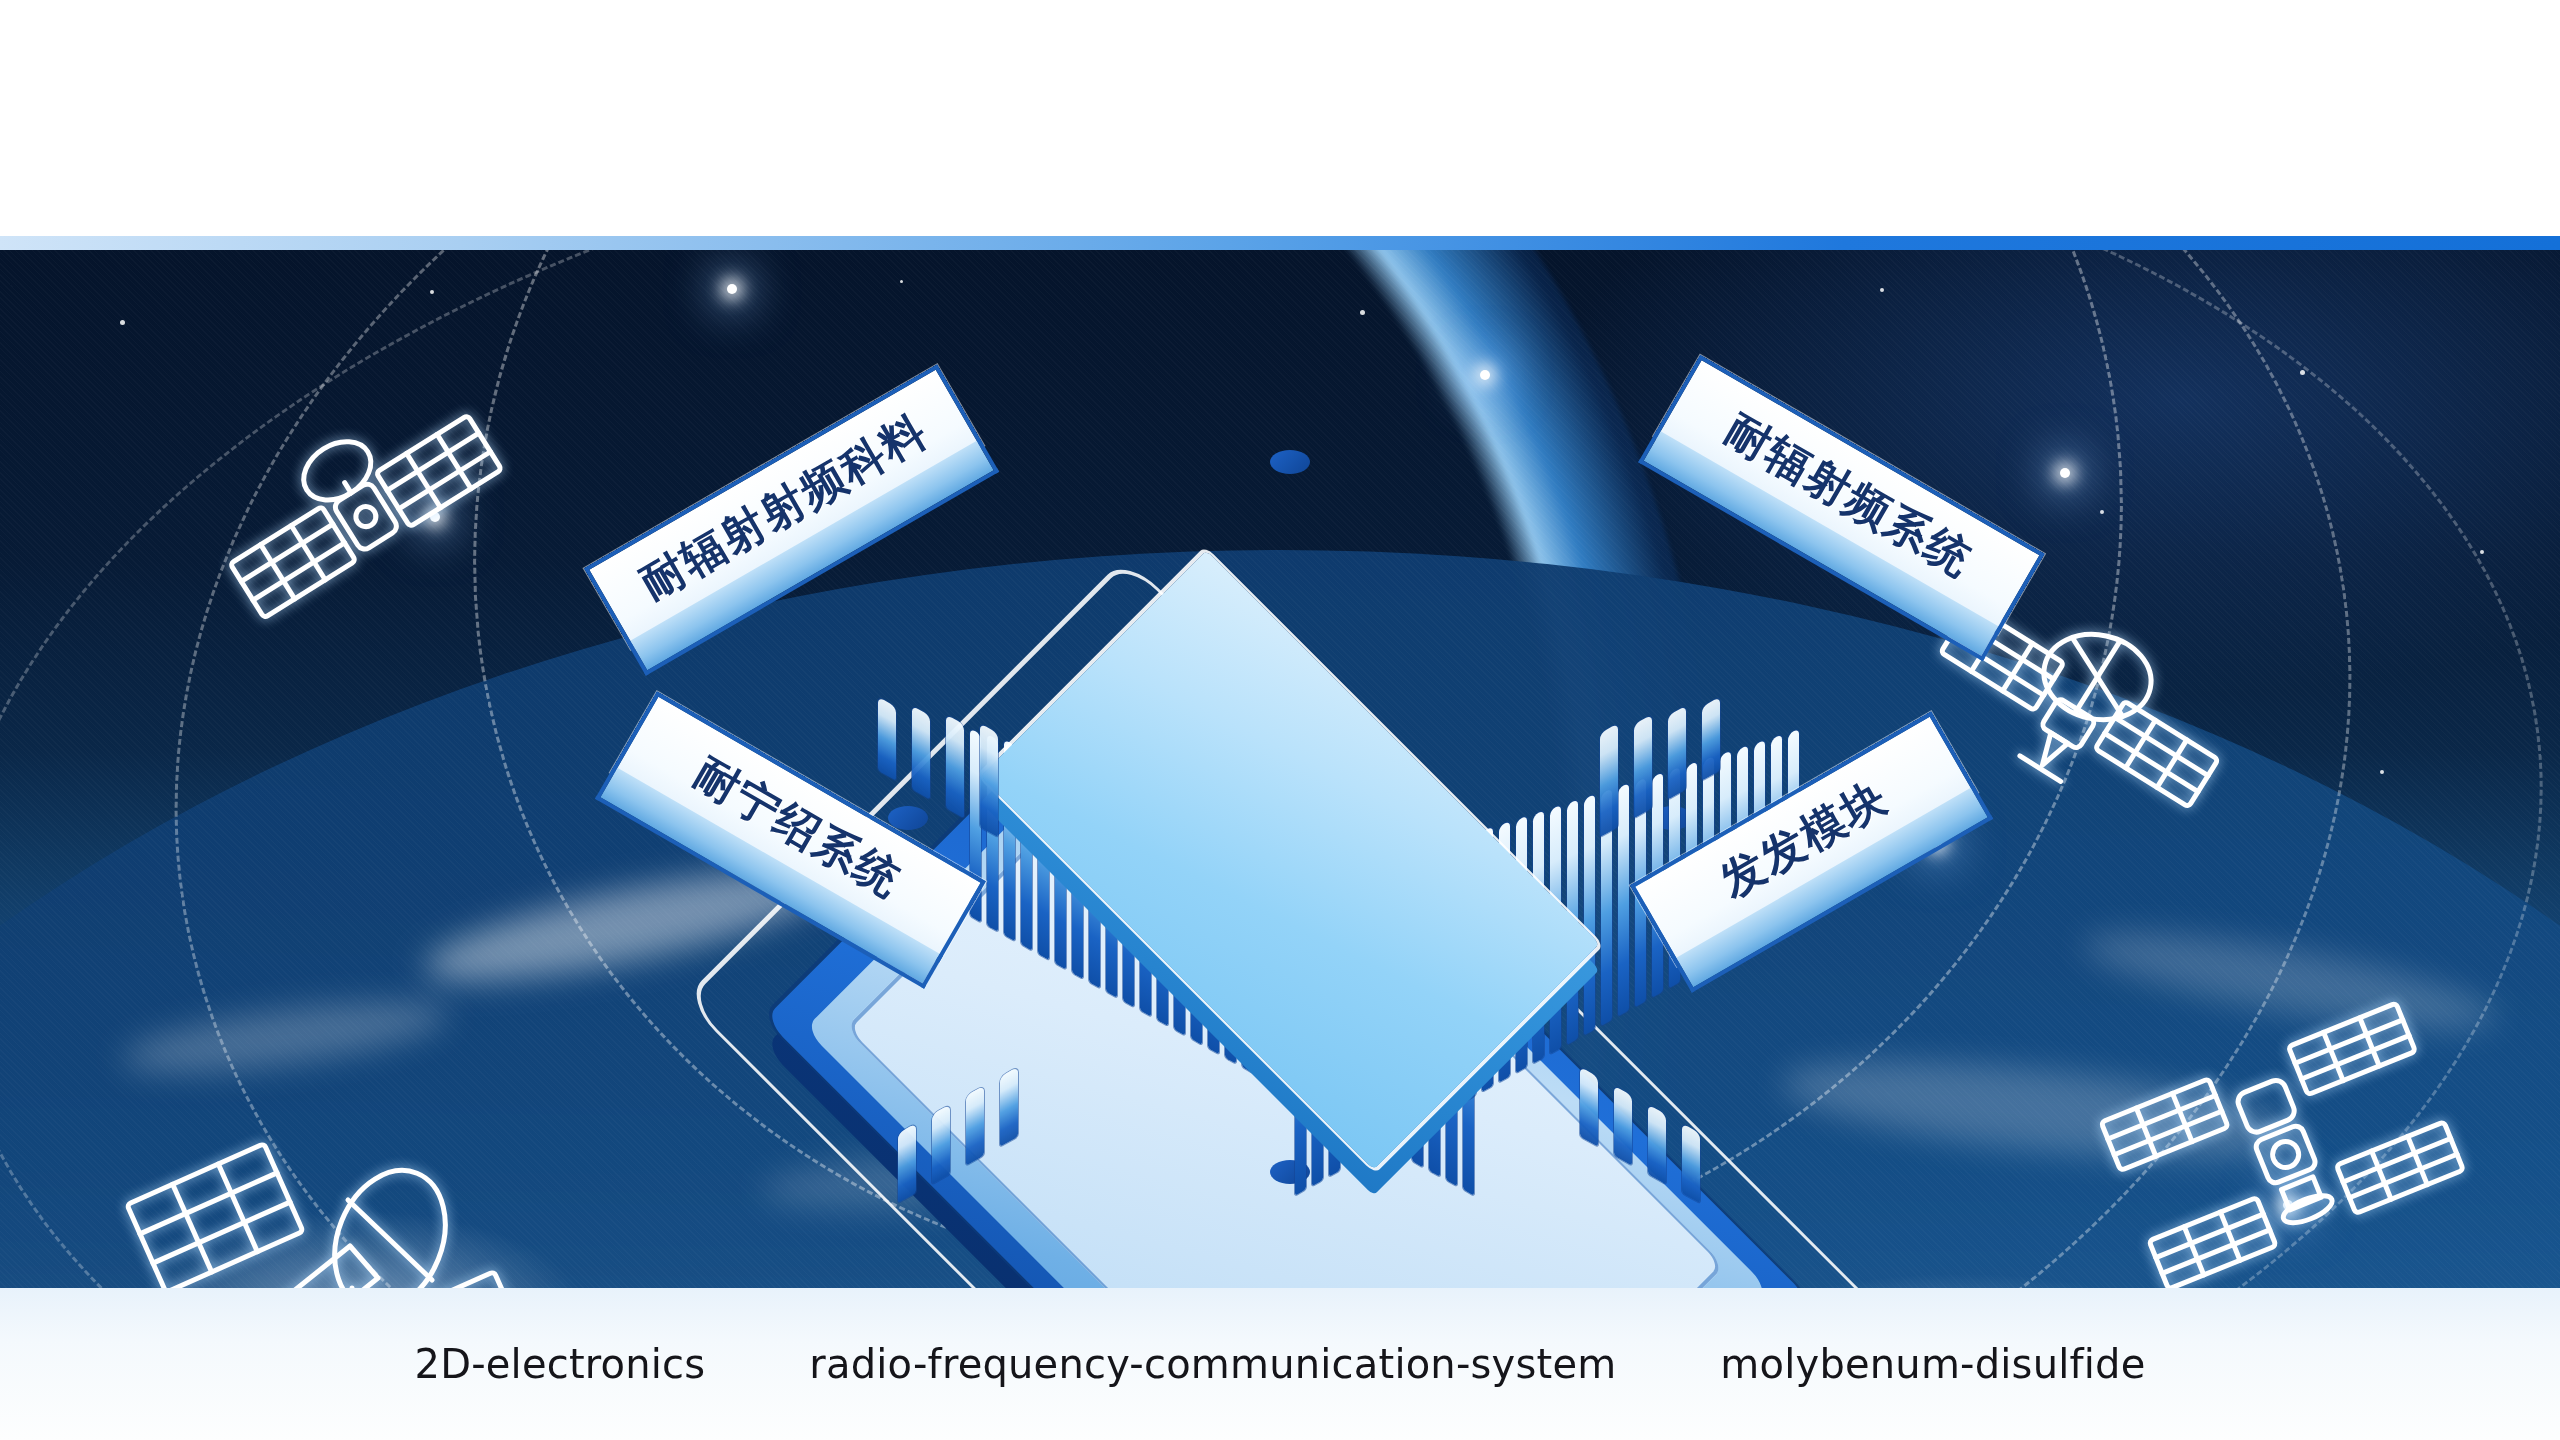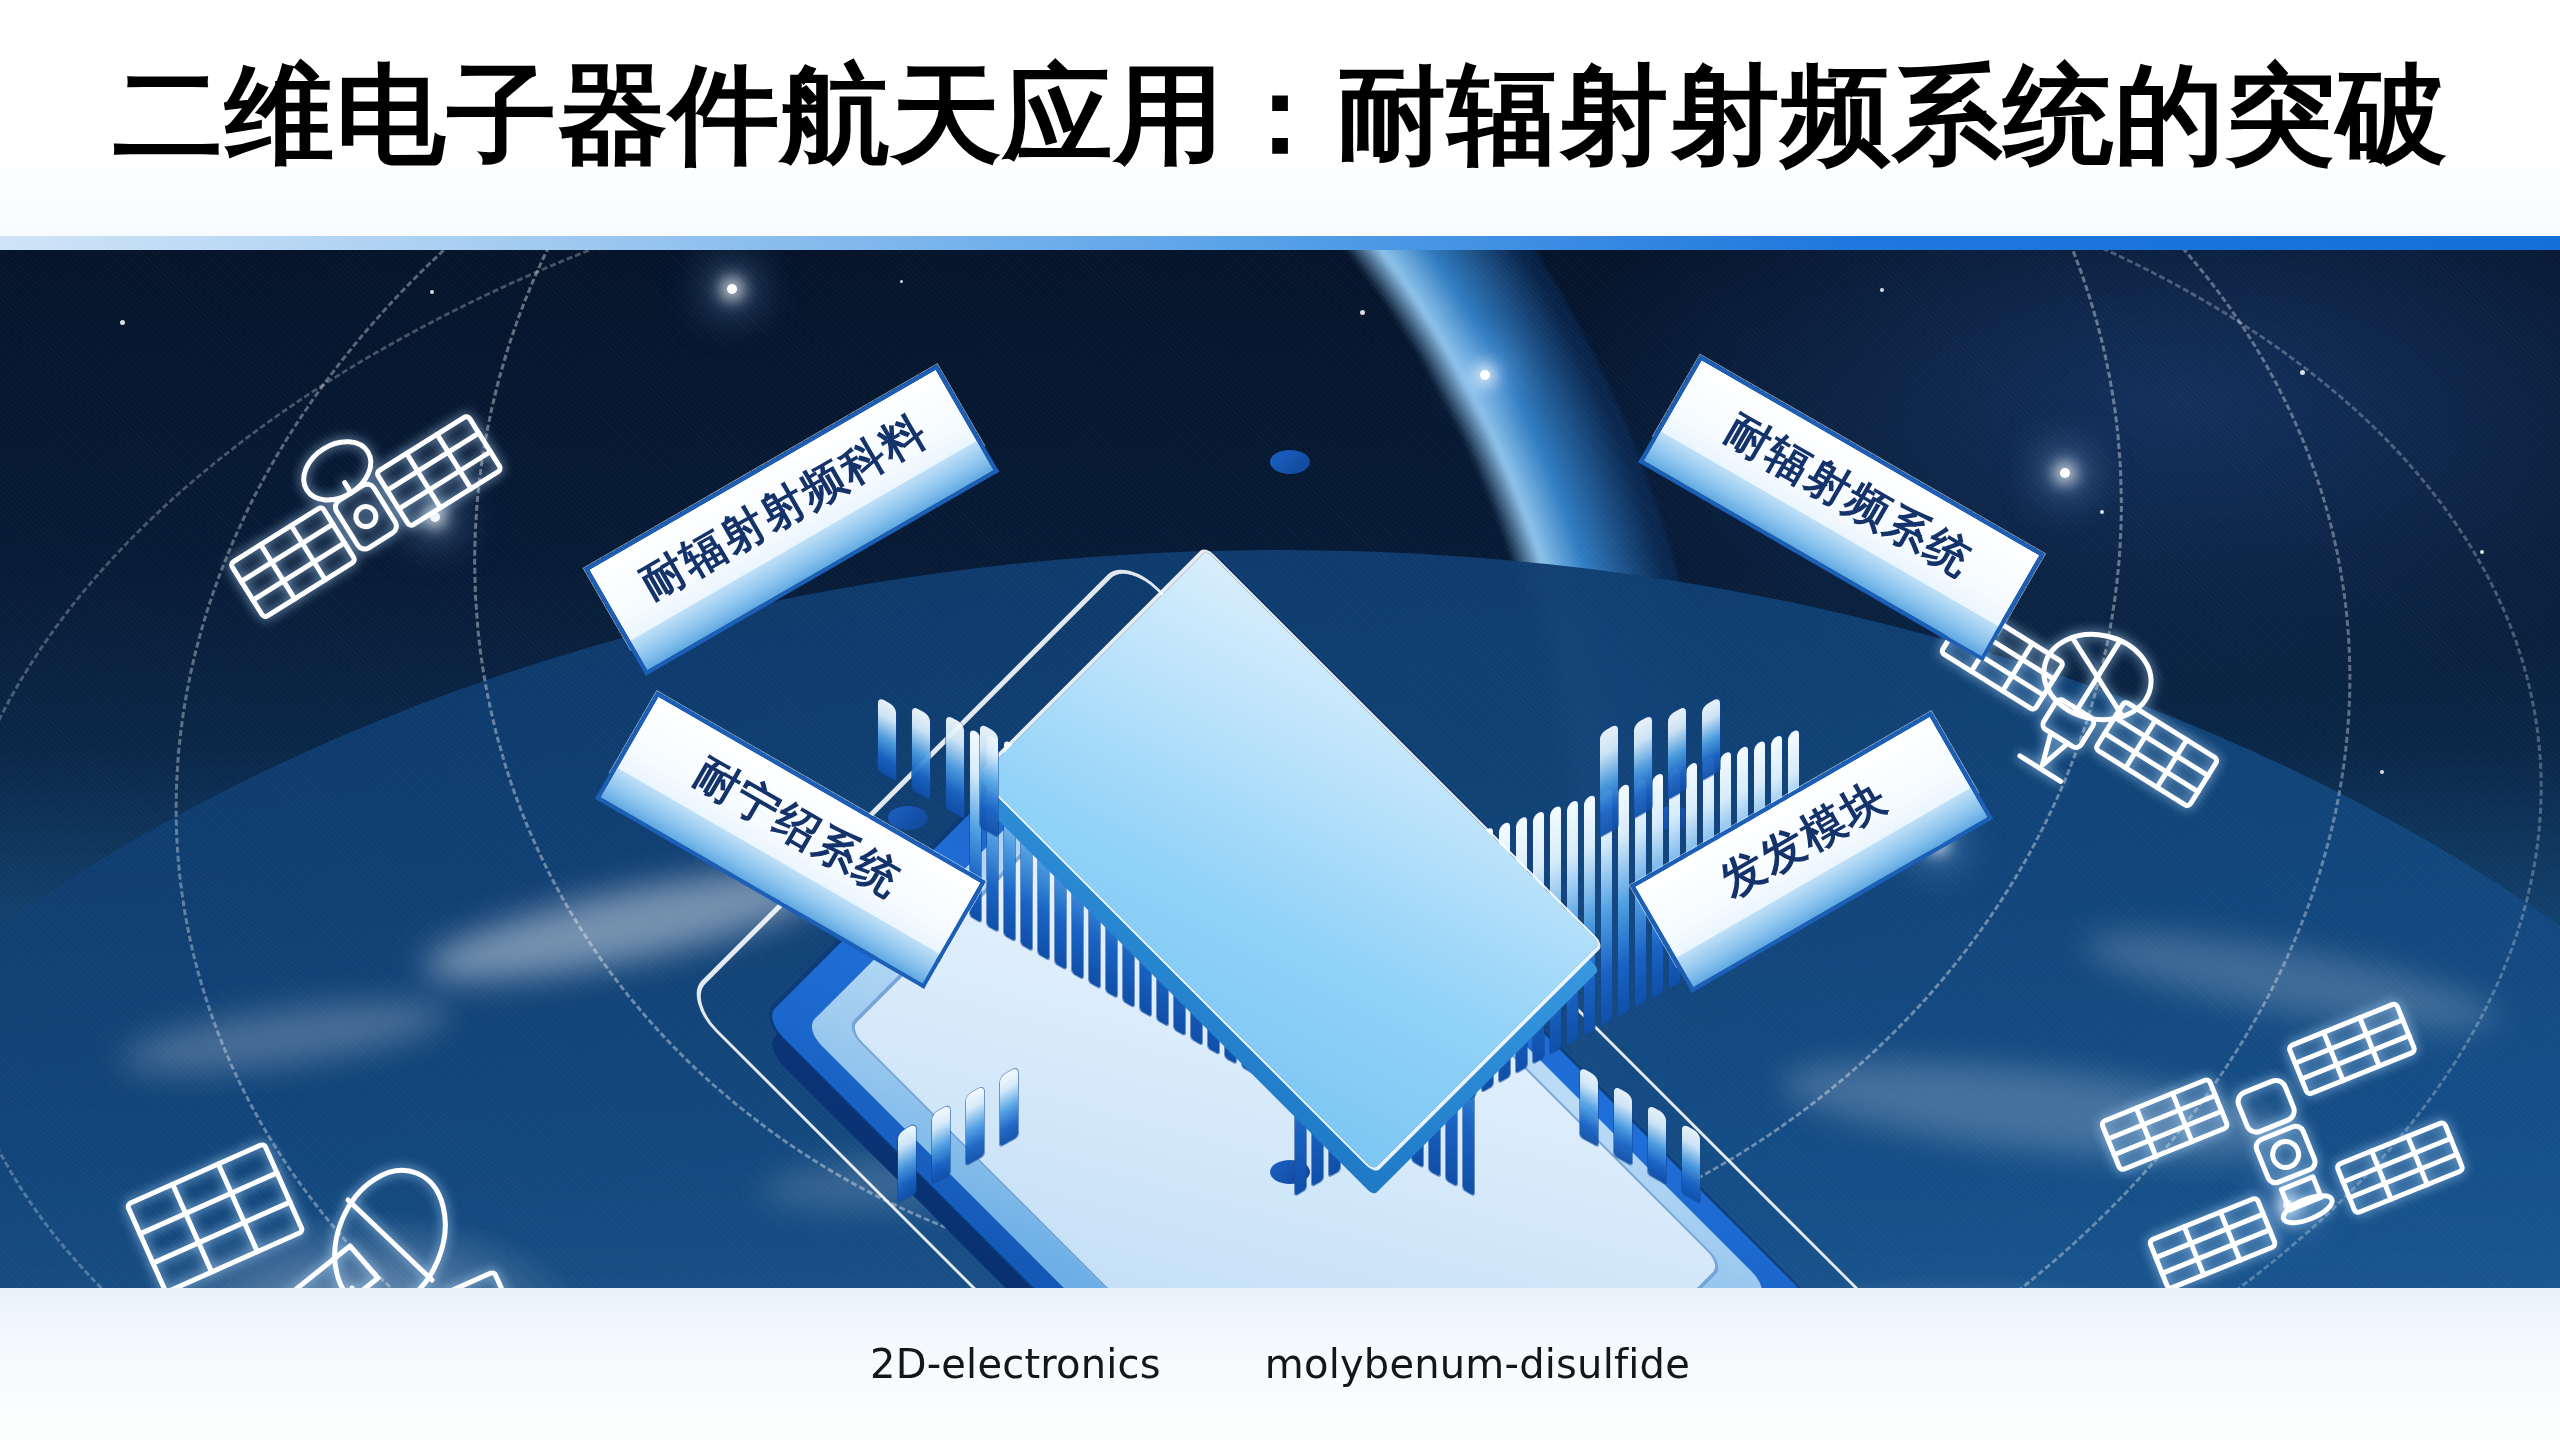--- a/index.html
+++ b/index.html
@@ -173,23 +173,20 @@
     font-family:"DejaVu Sans","Liberation Sans",sans-serif;
     font-size:40px;color:#15151a;font-weight:400;
     padding:0 52px;white-space:nowrap;letter-spacing:.2px;
   }
 </style>
 </head>
 <body>
 
 <div class="slide">
 
-  <div class="title-band">
-    <div class="title-text">二维电子器件航天应用：耐辐射射频系统的突破</div>
-  </div>
   <div class="title-divider"></div>
 
   <div class="hero">
     <div class="space-bg"></div>
     <div class="limb"></div>
     <div class="earth"></div>
 
     <div class="cloud" style="left:420px;top:640px;width:420px;height:70px;transform:rotate(-12deg);"></div>
     <div class="cloud" style="left:120px;top:760px;width:330px;height:54px;transform:rotate(-8deg);opacity:.55;"></div>
     <div class="cloud" style="left:1780px;top:820px;width:520px;height:80px;transform:rotate(6deg);opacity:.5;"></div>
@@ -458,16 +455,17 @@
           <span class="label" style="font-size:44px;letter-spacing:2px;">发发模块</span>
         </div>
         <div class="edge" style="left:0;top:86px;width:340px;height:34px;"></div>
       </div>
 
     </div>
   </div>
 
   <div class="keywords">
     <span class="kw">2D-electronics</span>
+    <span class="kw">radio-frequency-communication-system</span>
     <span class="kw">molybenum-disulfide</span>
   </div>
 
 </div>
 
 </body></html>

